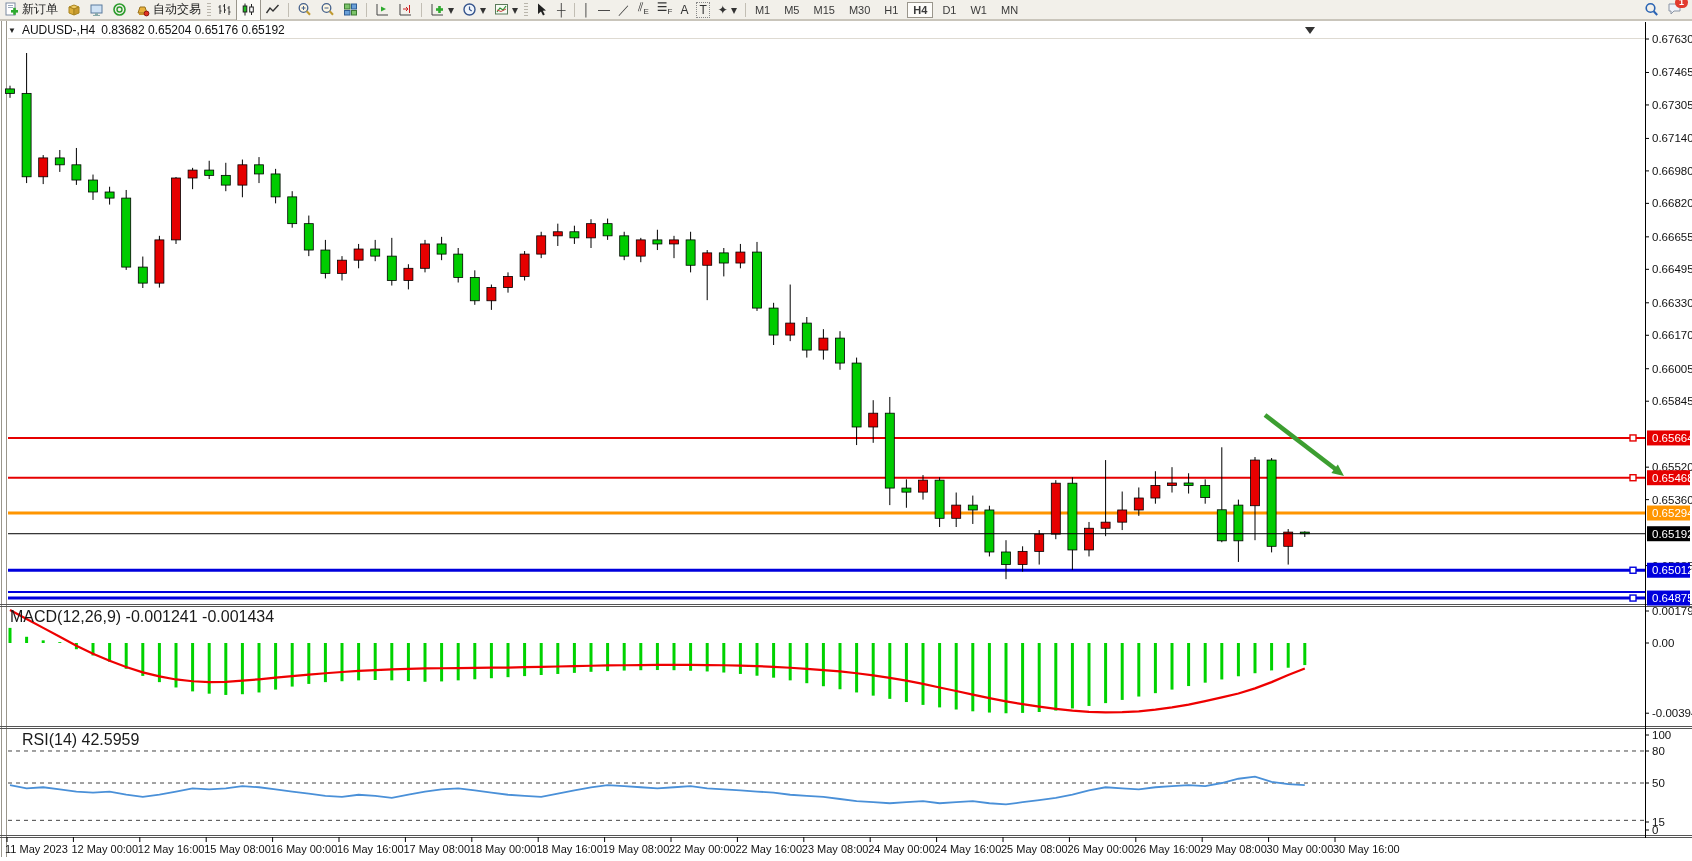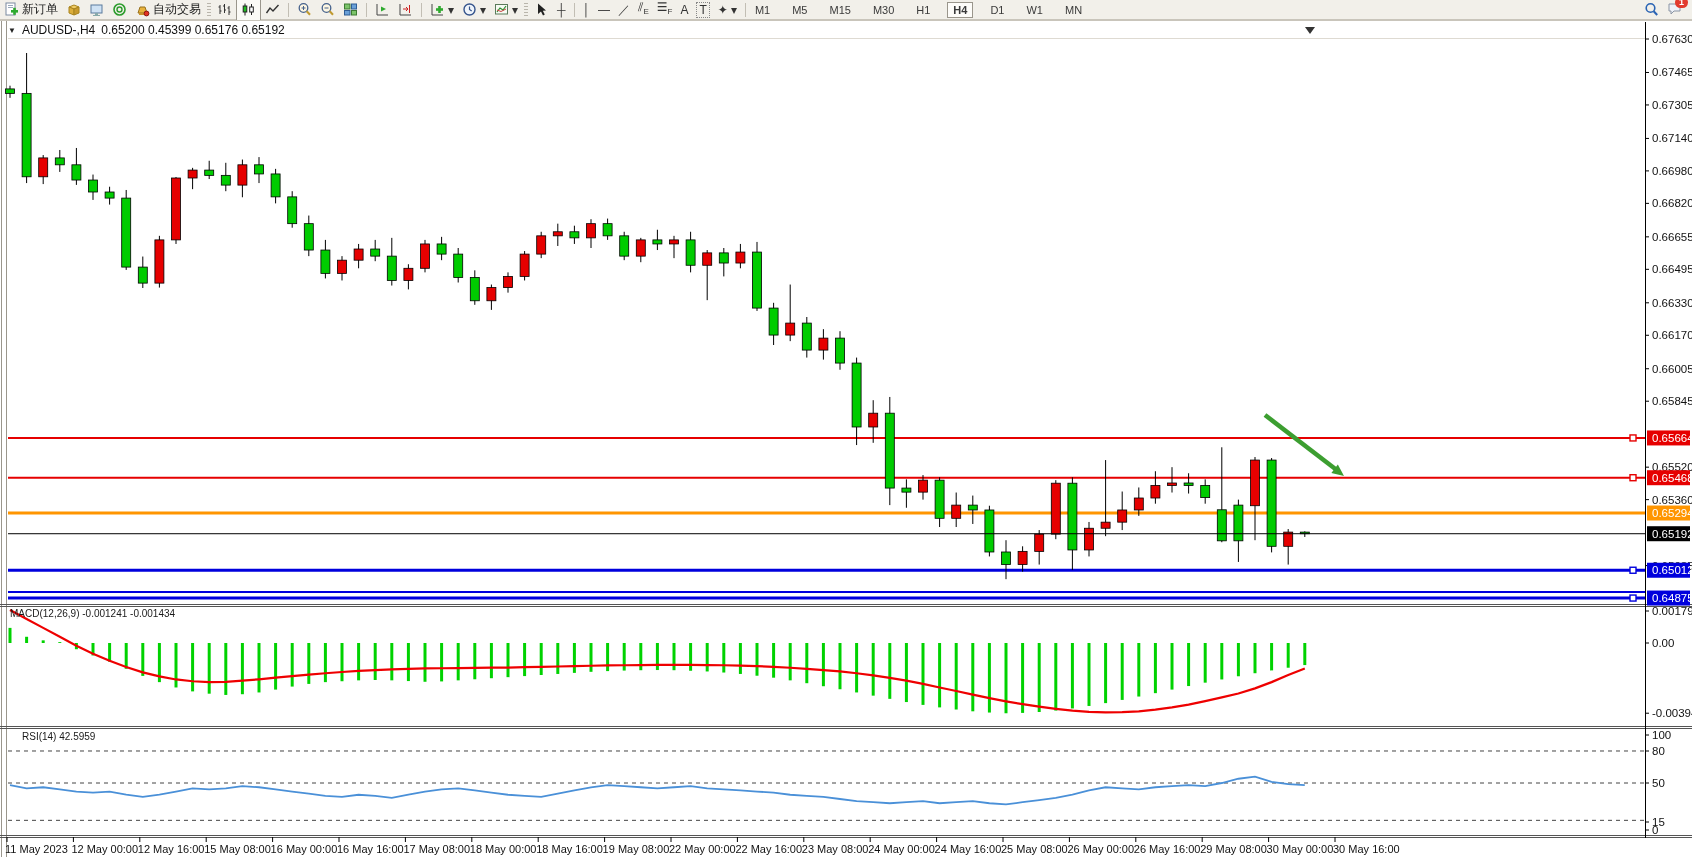--- a/index.html
+++ b/index.html
@@ -16,21 +16,21 @@
   .tf{padding:1px 5px;color:#3a3a3a;font-size:11px;}
   .tf.active{border:1px solid #9a968c;background:#fdfcf9;font-weight:bold;}
   #tb-right{margin-left:auto;display:flex;align-items:center;gap:8px;padding-right:10px;}
   .badge{position:absolute;top:-4px;right:-6px;background:#e23b2e;color:#fff;border-radius:7px;
     font-size:9px;padding:0 4px;line-height:11px;font-weight:bold;}
   .chat-wrap{position:relative;}
   
   #chartwin{position:absolute;left:0;top:20px;width:1692px;height:841px;background:#fff;}
   #titlebar{position:absolute;left:8px;top:2px;height:16px;font-size:12px;color:#111;display:flex;align-items:center;gap:6px;}
   #titlebar .tri{font-size:8px;color:#222;}
-  .pane-label{position:absolute;font-size:10px;color:#1a1a1a;}
+  .pane-label{position:absolute;font-size:16px;color:#1a1a1a;}
   svg text{font-family:"Liberation Sans", sans-serif;}
 </style>
 </head>
 <body>
 
 <div id="root">
 
   <div id="toolbar">
     <div class="tb-btn">
       <span class="ic" style="display: inline-block; width: 15px; height: 15px;"><svg width="15" height="15" viewBox="0 0 15 15">
@@ -179,21 +179,21 @@
         <span class="gl">A</span>
       </div>
     <div class="tb-btn">
         <span class="gl" style="border:1px dotted #888;padding:0 2px;">T</span>
       </div>
     <div class="tb-btn">
         <span class="gl">✦</span>
         <span class="gl">▾</span>
       </div>
     <div class="tb-sep"></div>
-    <div id="tf-holder" style="display: flex; align-items: center; gap: 12px;">
+    <div id="tf-holder" style="display: flex; align-items: center; gap: 4px;">
         <span class="tf">M1</span>
         <span class="tf">M5</span>
         <span class="tf">M15</span>
         <span class="tf">M30</span>
         <span class="tf">H1</span>
         <span class="tf active">H4</span>
         <span class="tf">D1</span>
         <span class="tf">W1</span>
         <span class="tf">MN</span>
       </div>
@@ -208,21 +208,21 @@
             </svg></span>
         <span class="badge">1</span>
       </span>
     </div>
   </div>
 
   <div id="chartwin">
     <div id="titlebar">
       <span class="tri">▼</span>
       <span>AUDUSD-,H4</span>
-      <span>0.65200 0.45399 0.65176 0.65192</span>
+      <span>0.83682 0.65204 0.65176 0.65192</span>
     </div>
     <div class="pane-label" style="left:10px;top:588px;">MACD(12,26,9) -0.001241 -0.001434</div>
     <div class="pane-label" style="left:10px;top:711px;padding-left:12px;">RSI(14) 42.5959</div>
     <svg id="chartsvg" width="1692" height="841" viewBox="0 20 1692 841">
         <line x1="1.5" y1="20" x2="1.5" y2="857" stroke="#9a968c"></line>
         <line x1="6.5" y1="20" x2="6.5" y2="857" stroke="#9a968c"></line>
         <line x1="0" y1="20.5" x2="1692" y2="20.5" stroke="#c9c5bb"></line>
         <line x1="8" y1="38.5" x2="1645" y2="38.5" stroke="#dedad2"></line>
         <line x1="0" y1="604.5" x2="1692" y2="604.5" stroke="#555"></line>
         <line x1="0" y1="606.5" x2="1692" y2="606.5" stroke="#555"></line>

